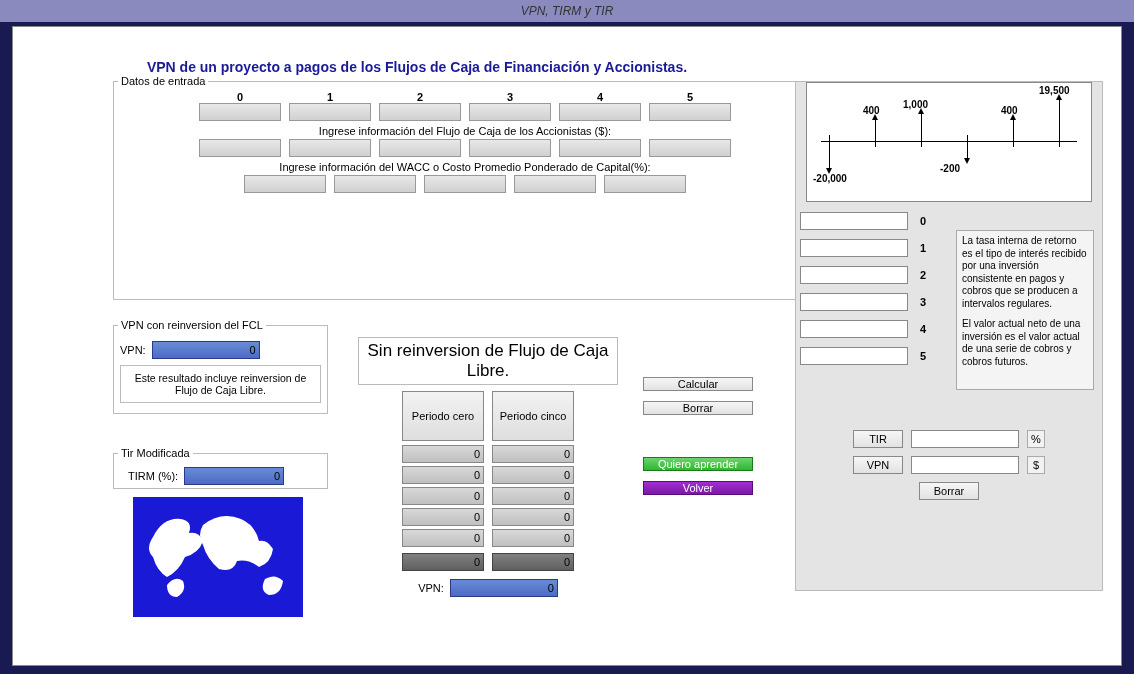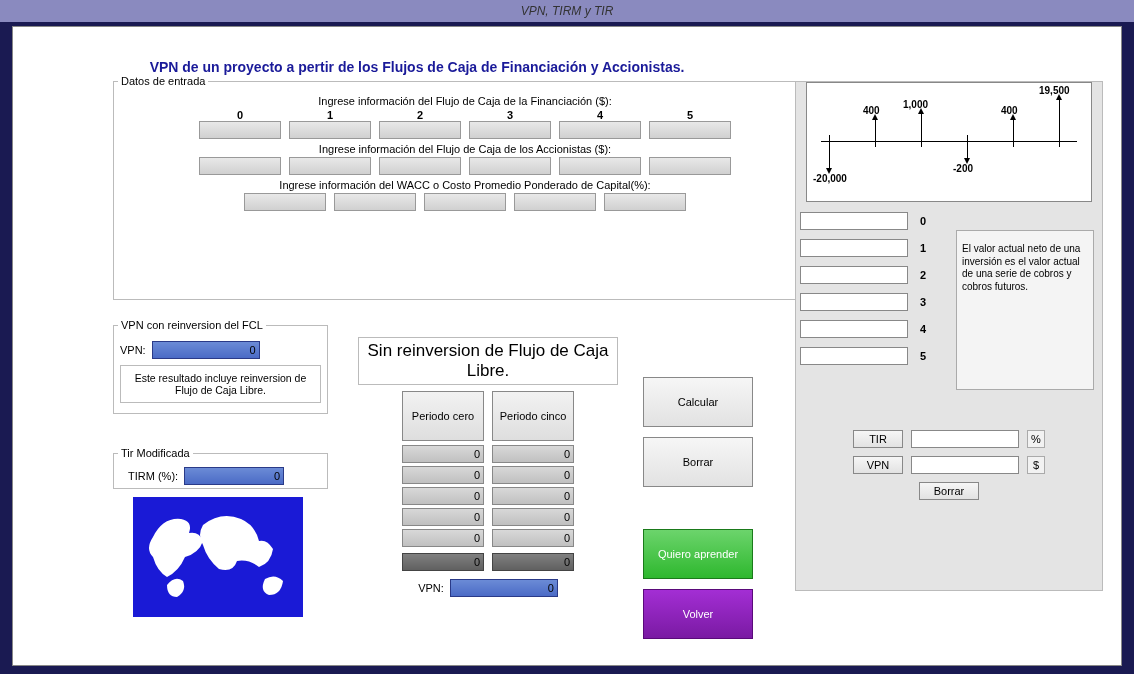--- a/index.html
+++ b/index.html
@@ -114,21 +114,21 @@
     font-size:11px; cursor:pointer;
   }
   .sin-reinv .tworow { display:flex; gap:8px; justify-content:center; margin-bottom:4px; }
   .sin-reinv .datarow { display:flex; gap:8px; justify-content:center; margin-bottom:3px; }
   .sin-reinv .vpnrow { display:flex; gap:6px; justify-content:center; align-items:center; margin-top:8px; }
 
   .actions { position:absolute; top:350px; left:630px; width:110px; }
   .actbtn {
     display:block; width:100%; margin-bottom:10px;
     background:linear-gradient(#f6f6f6,#e2e2e2);
-    border:1px solid #888; padding:18px 0; text-align:center;
+    border:1px solid #888; padding:0 0; text-align:center;
     font-size:11px; cursor:pointer;
   }
   .actbtn.green { background:linear-gradient(#6cd46c,#2eb82e); border:1px solid #1a7a1a; color:#fff; }
   .actbtn.purple { background:linear-gradient(#a32ed4,#7a1aa3); border:1px solid #5a0a7a; color:#fff; }
 
   .right-panel {
     position:absolute; top:54px; right:18px; width:308px; height:510px;
     background:#e4e4e4; border:1px solid #bbb;
   }
   .right-panel .rtitle { padding:4px 6px; font-size:11px; }
@@ -164,25 +164,24 @@
   .arr.dn::after { bottom:-5px; border-top:6px solid #000; }
   .dlabel { position:absolute; font-size:10px; font-weight:bold; }
 </style>
 </head>
 <body>
 
 <div class="titlebar">VPN, TIRM y TIR</div>
 
 <div class="window">
 
-  <div class="main-title"><span class="main-title-span">VPN de un proyecto a pertir de los Flujos de Caja de Financiación y Accionistas.</span></div>
+  <div class="main-title"><span class="main-title-span">VPN de un proyecto a pagos de los Flujos de Caja de Financiación y Accionistas.</span></div>
 
   <fieldset class="datos-entrada">
     <legend>Datos de entrada</legend>
-    <div class="prompt">Ingrese información del Flujo de Caja de la Financiación ($):</div>
     <div class="hdr6">
       <div class="cell">0</div>
         <div class="cell">1</div>
         <div class="cell">2</div>
         <div class="cell">3</div>
         <div class="cell">4</div>
         <div class="cell">5</div>
     </div>
     <div class="row6">
       <input class="grey" value="" style="">
@@ -292,21 +291,21 @@
         <div class="tick" style="left:160px"></div>
         <div class="tick" style="left:206px"></div>
         <div class="tick" style="left:252px"></div>
       <div class="arr dn" style="left:22px; top:58px; height:28px"></div>
       <div class="dlabel" style="left:6px; top:90px">-20,000</div>
       <div class="arr up" style="left:68px; top:36px; height:22px"></div>
       <div class="dlabel" style="left:56px; top:22px">400</div>
       <div class="arr up" style="left:114px; top:30px; height:28px"></div>
       <div class="dlabel" style="left:96px; top:16px">1,000</div>
       <div class="arr dn" style="left:160px; top:58px; height:18px"></div>
-      <div class="dlabel" style="left:146px; top:80px">-200</div>
+      <div class="dlabel" style="left:133px; top:80px">-200</div>
       <div class="arr up" style="left:206px; top:36px; height:22px"></div>
       <div class="dlabel" style="left:194px; top:22px">400</div>
       <div class="arr up" style="left:252px; top:16px; height:42px"></div>
       <div class="dlabel" style="left:232px; top:2px">19,500</div>
     </div>
 
     <div class="flow-inputs" style="width:140px">
       <div class="flow-row">
           <input class="white" style="width: 108px;">
           <span class="lab">0</span>
@@ -327,20 +326,21 @@
           <input class="white" style="width: 108px;">
           <span class="lab">4</span>
         </div>
       <div class="flow-row">
           <input class="white" style="width: 108px;">
           <span class="lab">5</span>
         </div>
     </div>
 
     <div class="right-desc">
+      <div>La tasa interna de retorno es el tipo de interés recibido por una inversión consistente en pagos y cobros que se producen a intervalos regulares.</div>
       <div style="height:8px"></div>
       <div>El valor actual neto de una inversión es el valor actual de una serie de cobros y cobros futuros.</div>
     </div>
 
     <div class="rb" style="top:348px">
       <div class="rb-row">
         <span class="rb-btn">TIR</span>
         <input class="white" style="width: 108px;" value="">
         <span class="unit">%</span>
       </div>

